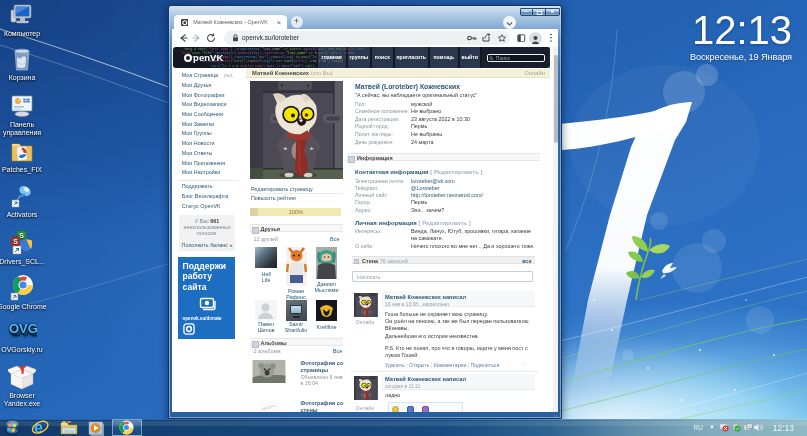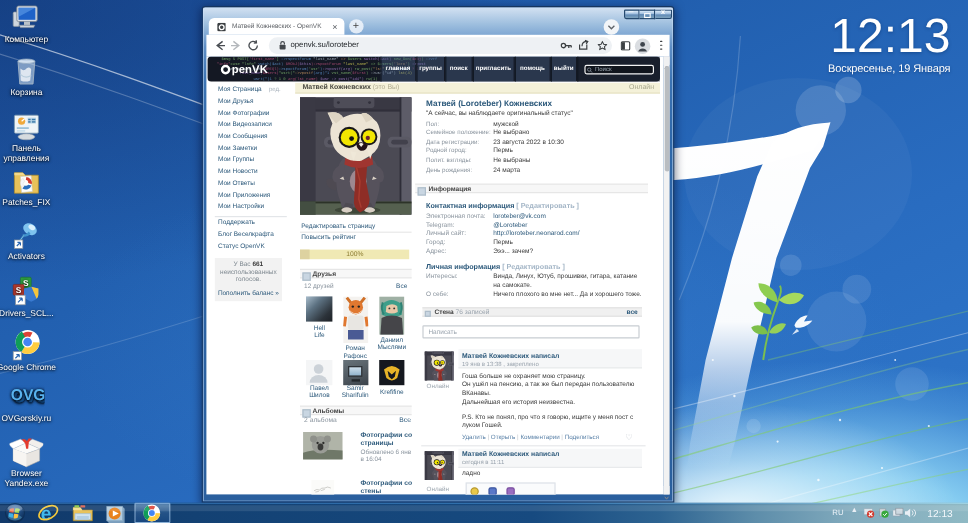--- a/index.html
+++ b/index.html
@@ -304,20 +304,33 @@
 
       <div id="sblinks" class="abs" style="left:9.7px;top:24.2px;width:64px;font-size:5.4px;color:#2b587a;line-height:9.7px;white-space:nowrap">
         Моя Страница&nbsp;&nbsp;&nbsp;&nbsp;<span style="color:#a8b2bc;font-size:5px">ред.</span><br>Мои Друзья<br>Мои Фотографии<br>Мои Видеозаписи<br>Мои Сообщения<br>Мои Заметки<br>Мои Группы<br>Мои Новости<br>Мои Ответы<br>Мои Приложения<br>Мои Настройки
       </div>
       <div class="abs" style="left:7px;top:133px;width:60px;height:1px;background:#e3e6e9"></div>
       <div class="abs" style="left:9.7px;top:135.2px;width:64px;font-size:5.4px;color:#2b587a;line-height:9.7px;white-space:nowrap">Поддержать<br>Блог Веселкрафта<br>Статус OpenVK</div>
       <div class="abs" style="left:7.3px;top:167.5px;width:55.4px;height:36.5px;background:#f2f2f2;text-align:center;font-size:5.4px;color:#8a8a8a"></div>
       <div class="abs" style="left:7.3px;top:170.8px;width:55.4px;text-align:center;font-size:5.4px;color:#7e8890;line-height:6.2px">У Вас <b style="color:#3a3a3a">661</b><br>неиспользованных<br>голосов.</div>
       <div class="abs" style="left:7.3px;top:194.8px;width:55.4px;text-align:center;font-size:5.4px;color:#2b587a">Пополнить баланс »</div>
 
+      <div class="abs" style="left:6px;top:210.2px;width:57.3px;height:82px;background:#1d6ec0;color:#fff">
+        <div class="abs" style="left:4.5px;top:4px;font-size:8.6px;font-weight:bold;line-height:10.3px">Поддержи работу сайта</div>
+        <svg class="abs" style="left:19px;top:38px" width="19" height="17" viewBox="0 0 19 17">
+          <rect x="3.5" y="3.5" width="13" height="9" rx="1.5" fill="none" stroke="#fff" stroke-width="1.4"></rect>
+          <circle cx="10" cy="8" r="2.2" fill="#fff"></circle>
+          <path d="M6,14.5 h10.5 a1.5,1.5 0 0 0 1.5,-1.5 V6" fill="none" stroke="#fff" stroke-width="1.4"></path>
+        </svg>
+        <div class="abs" style="left:4.5px;top:59px;font-size:4.6px;font-weight:bold">openvk.su/donate</div>
+        <svg class="abs" style="left:4.5px;top:66px" width="12" height="12" viewBox="0 0 13 13">
+            <rect x="1" y="1" width="11" height="11" rx="2.5" fill="none" stroke="#fff" stroke-width="1.4"></rect>
+            <circle cx="6.5" cy="6.5" r="2.6" fill="none" stroke="#fff" stroke-width="1.6"></circle>
+          </svg>
+      </div>
 
       <svg class="abs" style="left:77.5px;top:33.6px" width="93" height="98" viewBox="0 0 93 98" id="bigav">
         <g id="kingav">
         <rect width="93" height="98" fill="#4b4a54"></rect>
         <rect width="93" height="10" fill="#393843"></rect>
         <rect x="28" y="0" width="34" height="9" rx="2" fill="#4e4d58"></rect>
         <circle cx="32" cy="4.5" r="1.2" fill="#32313c"></circle>
             <circle cx="58" cy="4.5" r="1.2" fill="#32313c"></circle>
         <rect y="10" width="93" height="2" fill="#302f3a"></rect>
         <rect width="13" height="98" fill="#3a3944"></rect>

